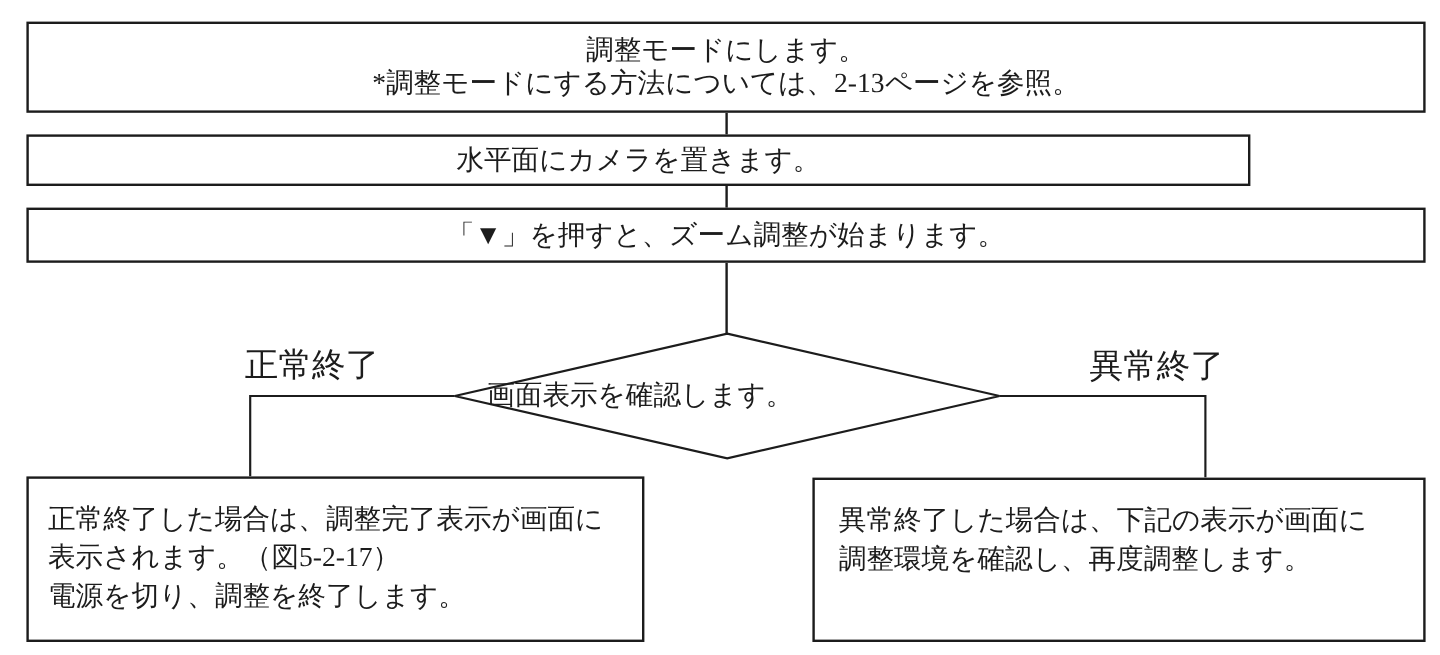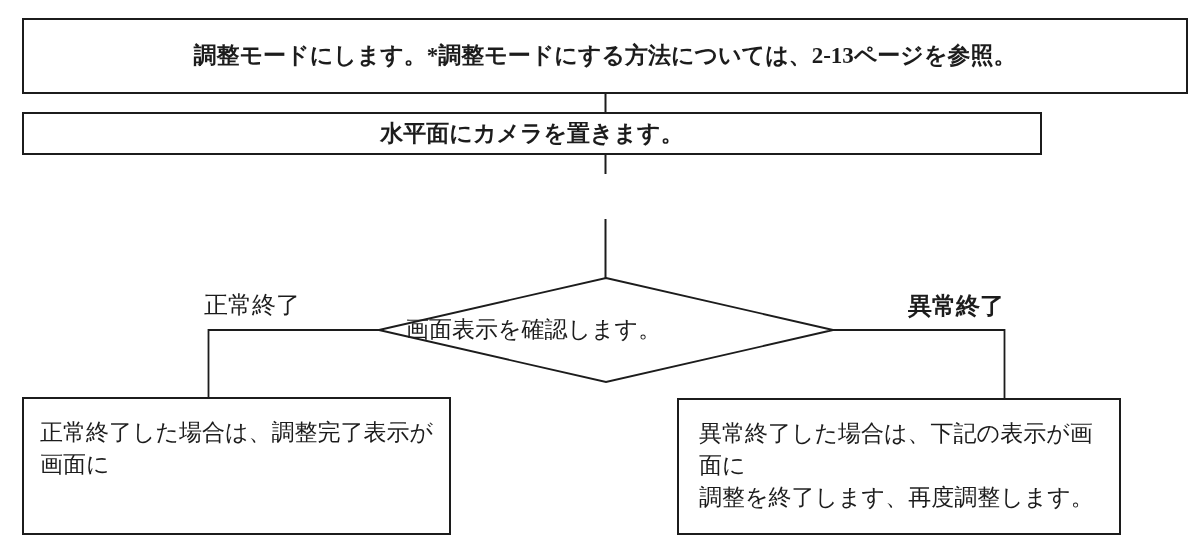--- a/index.html
+++ b/index.html
@@ -24,55 +24,54 @@
     pointer-events: none;
   }
   .fbox {
     position: absolute;
     box-sizing: border-box;
     border: 2px solid #1c1c1c;
     background: #ffffff;
   }
   .step {
     display: flex;
-    flex-direction: row;
+    flex-direction: column;
     align-items: center;
     justify-content: center;
     text-align: center;
     font-size: 23px;
     line-height: 28px;
-    font-weight: bold;
   }
   .box1 { left: 22px; top: 18px;  width: 1166px; height: 76px; }
   .box2 { left: 22px; top: 112px; width: 1020px; height: 43px; }
   .box3 { left: 22px; top: 173px; width: 1166px; height: 46px; }
   .result {
     font-size: 23px;
     line-height: 32px;
     padding: 18px 10px 0 16px;
   }
-  .result-left  { left: 22px;  top: 397px; width: 429px; height: 138px; }
-  .result-right { left: 677px; top: 398px; width: 444px; height: 137px; padding-left: 20px; }
+  .result-left  { left: 22px;  top: 397px; width: 515px; height: 138px; }
+  .result-right { left: 677px; top: 398px; width: 511px; height: 137px; padding-left: 20px; }
   .decision-text {
     position: absolute;
     left: 406px;
     top: 317px;
     width: 400px;
     text-align: left;
     font-size: 23px;
     line-height: 26px;
   }
   .branch-label {
     position: absolute;
-    font-size: 24px;
+    font-size: 28px;
     line-height: 26px;
     white-space: nowrap;
   }
   .branch-left  { left: 204px; top: 292px; }
-  .branch-right { left: 908px; top: 293px; font-weight: bold; }
+  .branch-right { left: 908px; top: 293px; }
 </style>
 </head>
 <body>
 
 <div class="canvas">
 
   <svg class="lines-overlay" viewBox="0 0 1200 546" xmlns="http://www.w3.org/2000/svg">
     <line x1="605.5" y1="94" x2="605.5" y2="113" stroke="#1c1c1c" stroke-width="2"></line>
     <line x1="605.5" y1="155" x2="605.5" y2="174" stroke="#1c1c1c" stroke-width="2"></line>
     <line x1="605.5" y1="219" x2="605.5" y2="279" stroke="#1c1c1c" stroke-width="2"></line>
@@ -83,29 +82,34 @@
 
   <div class="fbox step box1">
     <div>調整モードにします。</div>
     <div>*調整モードにする方法については、2-13ページを参照。</div>
   </div>
 
   <div class="fbox step box2">
     <div>水平面にカメラを置きます。</div>
   </div>
 
+  <div class="fbox step box3">
+    <div>「▼」を押すと、ズーム調整が始まります。</div>
+  </div>
 
   <div class="decision-text">画面表示を確認します。</div>
 
   <div class="branch-label branch-left">正常終了</div>
 
   <div class="branch-label branch-right">異常終了</div>
 
   <div class="fbox result result-left">
     <div>正常終了した場合は、調整完了表示が画面に</div>
+    <div>表示されます。（図5-2-17）</div>
+    <div>電源を切り、調整を終了します。</div>
   </div>
 
   <div class="fbox result result-right">
     <div>異常終了した場合は、下記の表示が画面に</div>
-    <div>調整を終了します、再度調整します。</div>
+    <div>調整環境を確認し、再度調整します。</div>
   </div>
 
 </div>
 
 </body></html>

